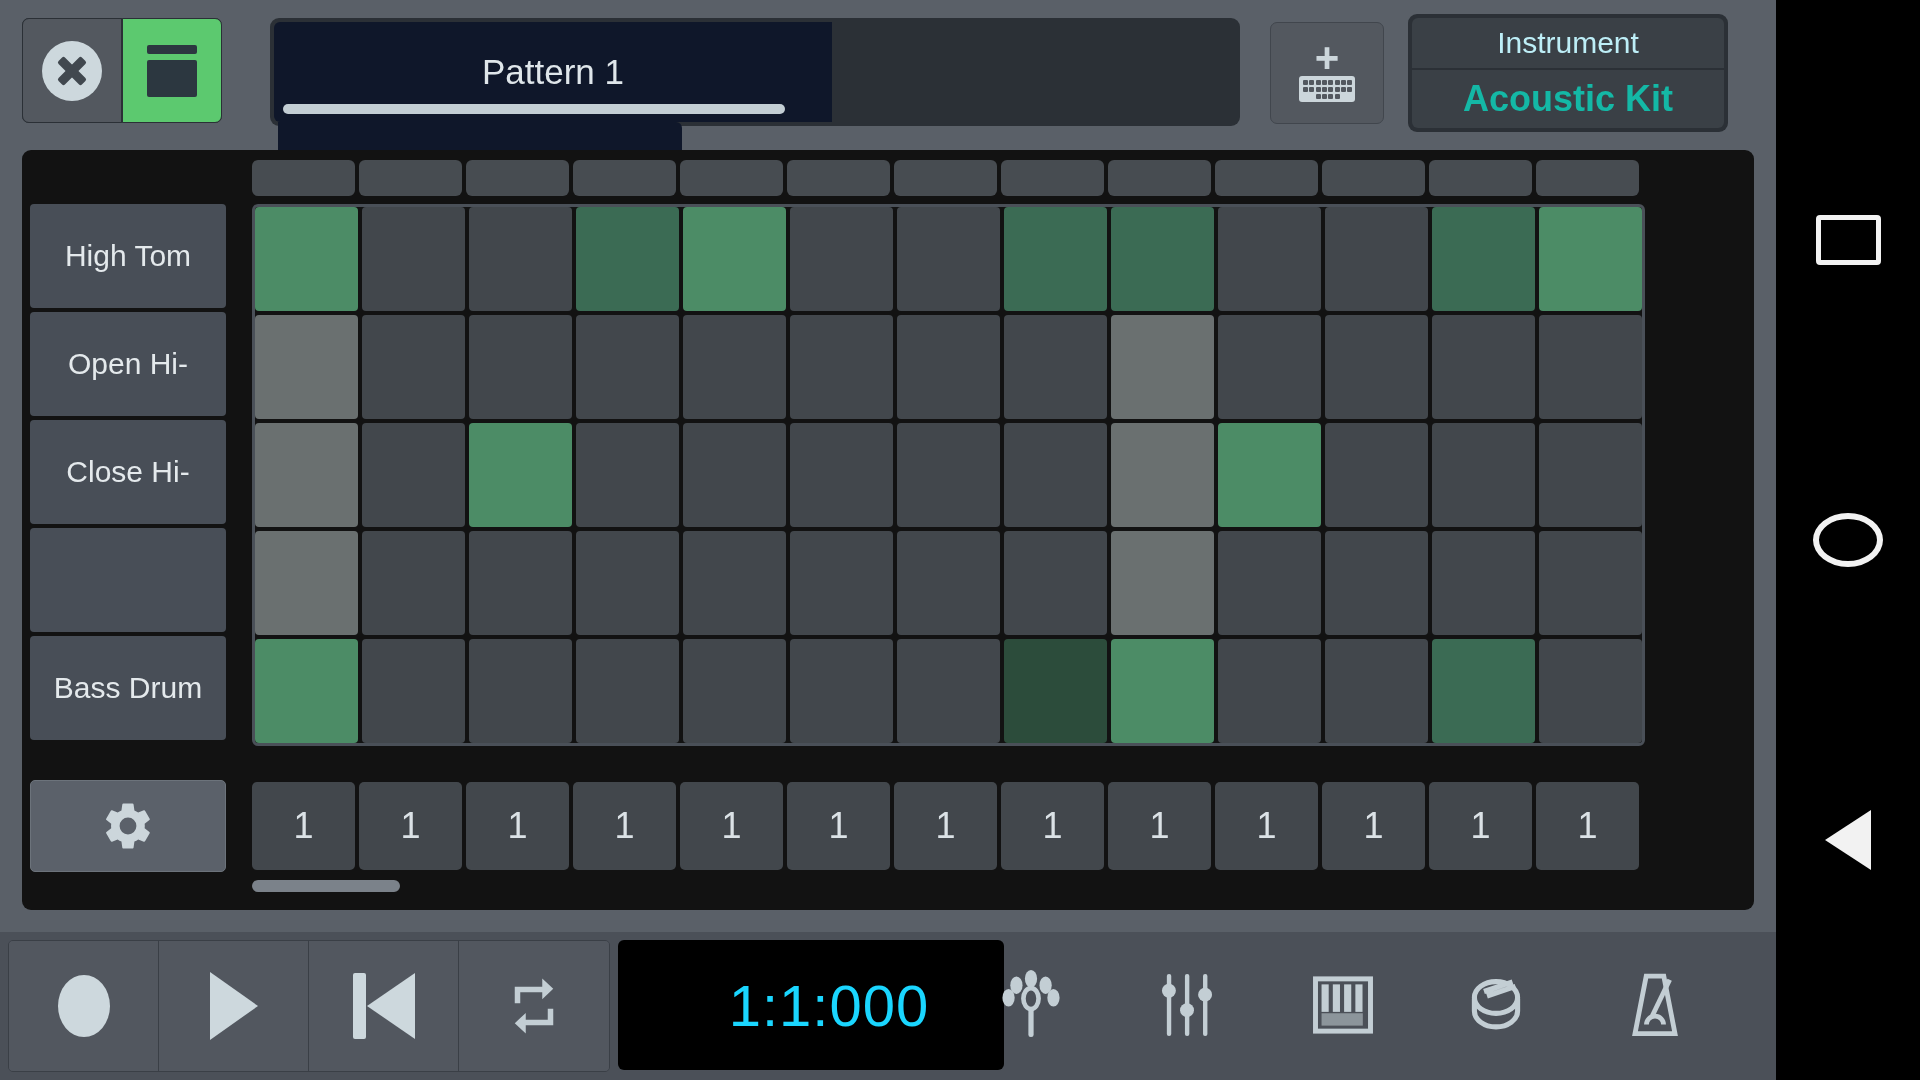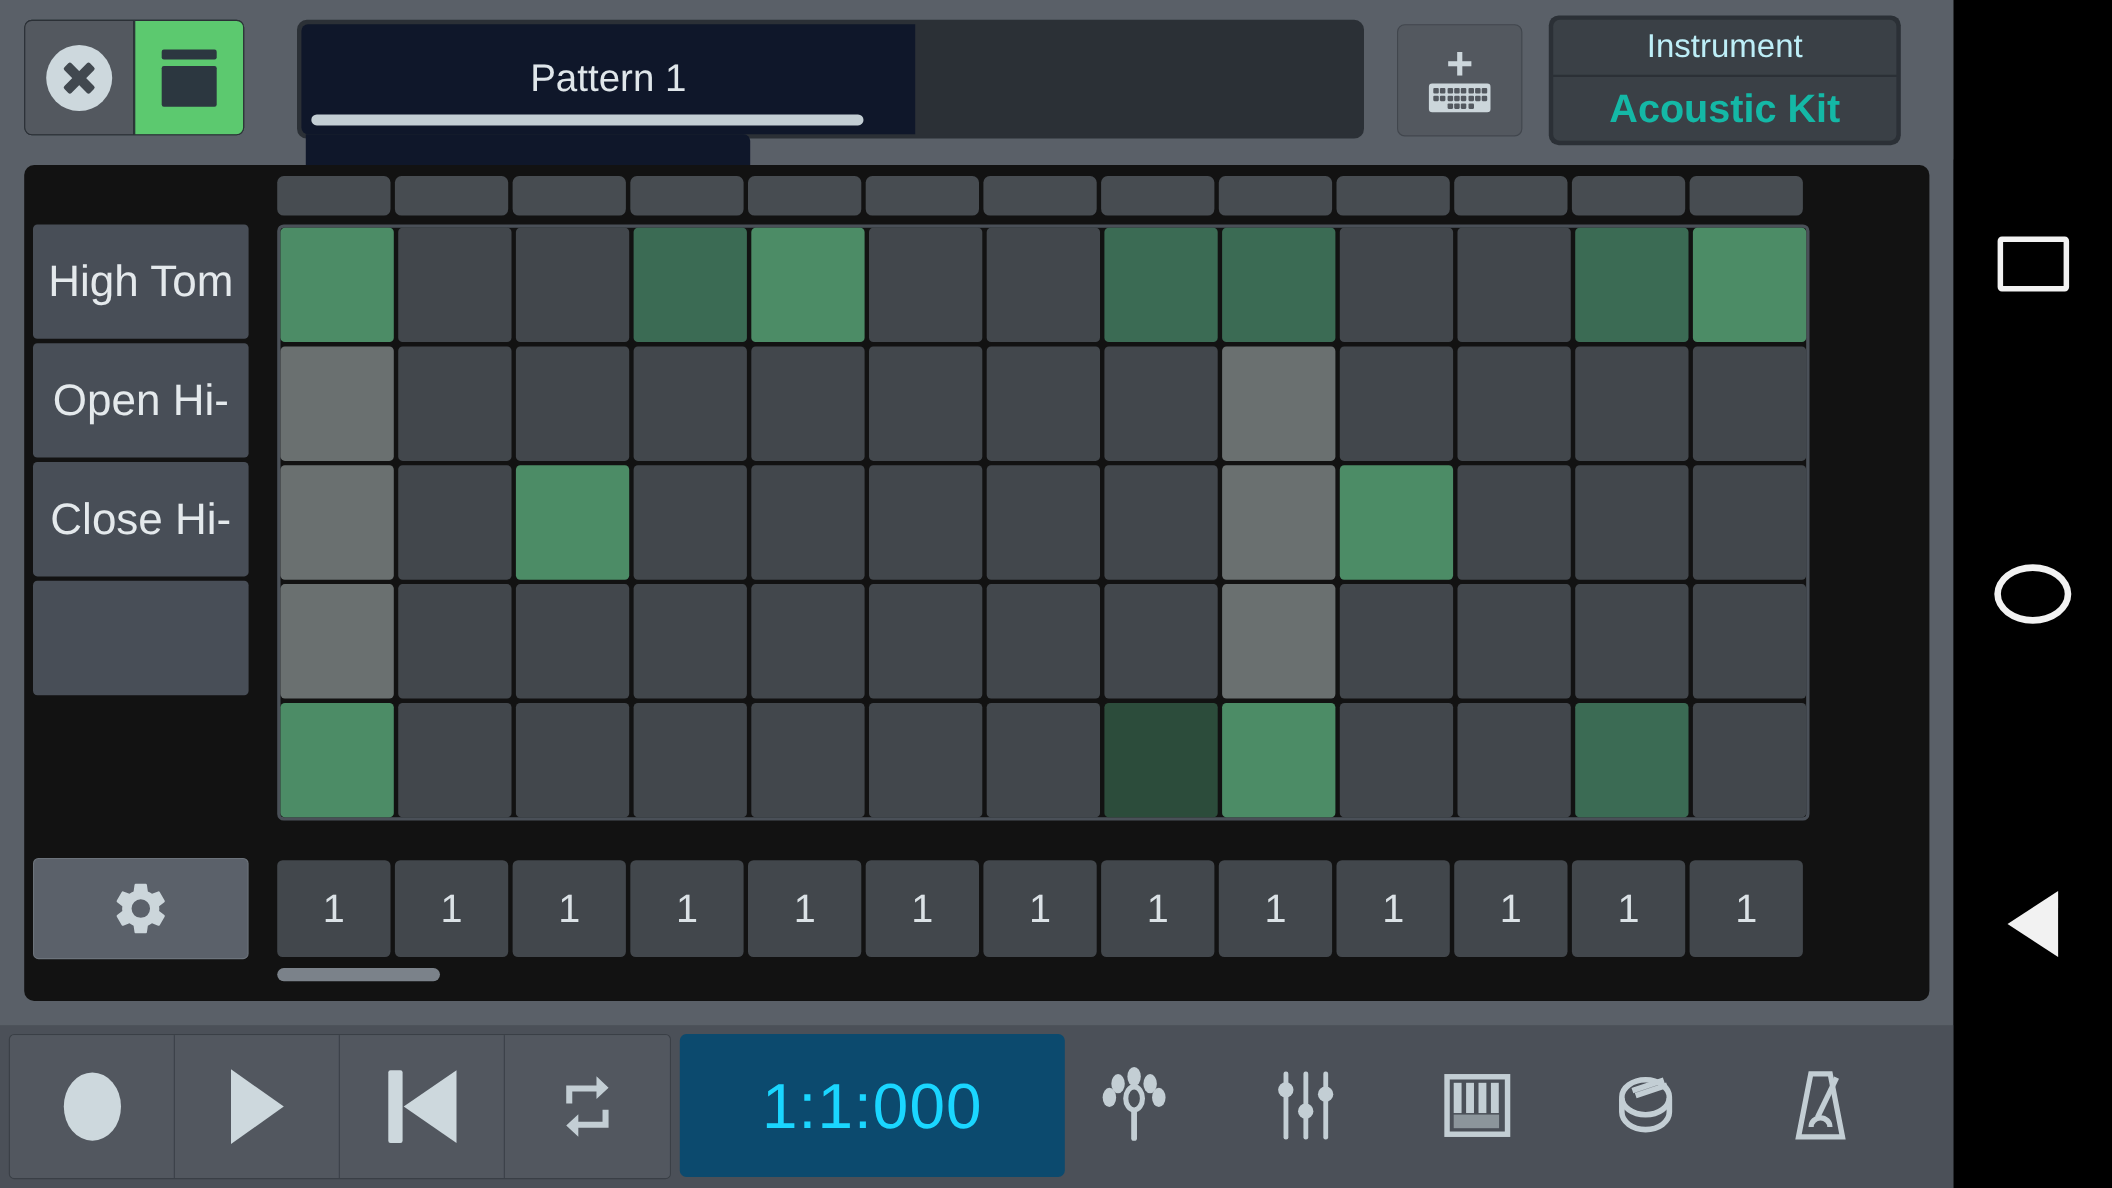--- a/index.html
+++ b/index.html
@@ -55,21 +55,21 @@
 
   .gridwrap{position:absolute;left:0;top:0;width:1732px;height:760px;}
 
   
   .ruler{position:absolute;left:230px;top:10px;display:flex;gap:4px;}
   .ruler .rcell{width:103px;height:36px;background:#474c51;border-radius:6px;}
 
   
   .labels{position:absolute;left:8px;top:54px;display:flex;flex-direction:column;gap:4px;}
   .labelcell{width:196px;height:104px;background:#484e57;border-radius:4px;
-             display:flex;align-items:center;justify-content:center;color:#e4e9ec;font-size:40px;}
+             display:flex;align-items:center;justify-content:center;color:#e4e9ec;font-size:30px;}
 
   
   .steps{position:absolute;left:230px;top:54px;display:flex;flex-direction:column;gap:4px;
          background:#121212;border:3px solid #4a5058;border-radius:6px;padding:0;box-sizing:content-box;}
   .steprow{display:flex;gap:4px;}
   .cell{width:103px;height:104px;background:#42474c;border-radius:4px;}
   .cell.g1{background:#4c8c66;}
   .cell.g2{background:#3b6b54;}
   .cell.g3{background:#2c4c3b;}
   .cell.ghost{background:#6a7070;}
@@ -92,23 +92,23 @@
   .tpbtn{width:150px;height:130px;display:flex;align-items:center;justify-content:center;
          background:#52575f;border-right:1px solid #3a3f46;box-sizing:border-box;}
   .tpbtn:last-child{border-right:none;}
 
   .rec-dot{width:52px;height:62px;border-radius:50%;background:#cdd8dd;}
   .play-tri{width:0;height:0;border-left:48px solid #cdd8dd;border-top:34px solid transparent;border-bottom:34px solid transparent;}
   .rew{position:relative;width:62px;height:66px;}
   .rew .barL{position:absolute;left:0;top:0;width:13px;height:66px;background:#cdd8dd;border-radius:2px;}
   .rew .triL{position:absolute;left:14px;top:0;width:0;height:0;border-right:48px solid #cdd8dd;border-top:33px solid transparent;border-bottom:33px solid transparent;}
 
-  .lcd{position:absolute;left:618px;top:8px;width:350px;height:130px;background:#0c4a6e;border-radius:6px;
+  .lcd{position:absolute;left:618px;top:8px;width:350px;height:130px;background:#000000;border-radius:6px;
        display:flex;align-items:center;justify-content:center;color:#1ad6ff;font-size:58px;
-       font-family:"Liberation Sans","DejaVu Sans",sans-serif;letter-spacing:1px;}
+       font-family:"Liberation Sans","DejaVu Sans",sans-serif;letter-spacing:1px;padding-left:36px;}
 
   .tp-right{position:absolute;left:995px;top:8px;display:flex;align-items:center;gap:84px;height:130px;}
   .ticon{width:72px;height:80px;display:flex;align-items:center;justify-content:center;color:#c3ced4;}
 
   
   .navbar{position:absolute;left:1776px;top:0;width:144px;height:1080px;background:#000;}
   .navitem{position:absolute;left:0;width:144px;height:120px;display:flex;align-items:center;justify-content:center;}
   .nav-recents{width:55px;height:40px;border:5px solid #f2f2f2;border-radius:4px;}
   .nav-home{width:58px;height:42px;border:6px solid #f2f2f2;border-radius:50%;}
   .nav-back{width:0;height:0;border-right:46px solid #f2f2f2;border-top:30px solid transparent;border-bottom:30px solid transparent;}
@@ -196,20 +196,23 @@
           </div>
           <div class="labelcell">
             <span>Open Hi-</span>
           </div>
           <div class="labelcell">
             <span>Close Hi-</span>
           </div>
           <div class="labelcell">
             <span></span>
           </div>
+          <div class="labelcell">
+            <span>Bass Drum</span>
+          </div>
         </div>
       <div class="steps" id="steps">
           <div class="steprow">
             <div class="cell g1"></div>
             <div class="cell"></div>
             <div class="cell"></div>
             <div class="cell g2"></div>
             <div class="cell g1"></div>
             <div class="cell"></div>
             <div class="cell"></div>

